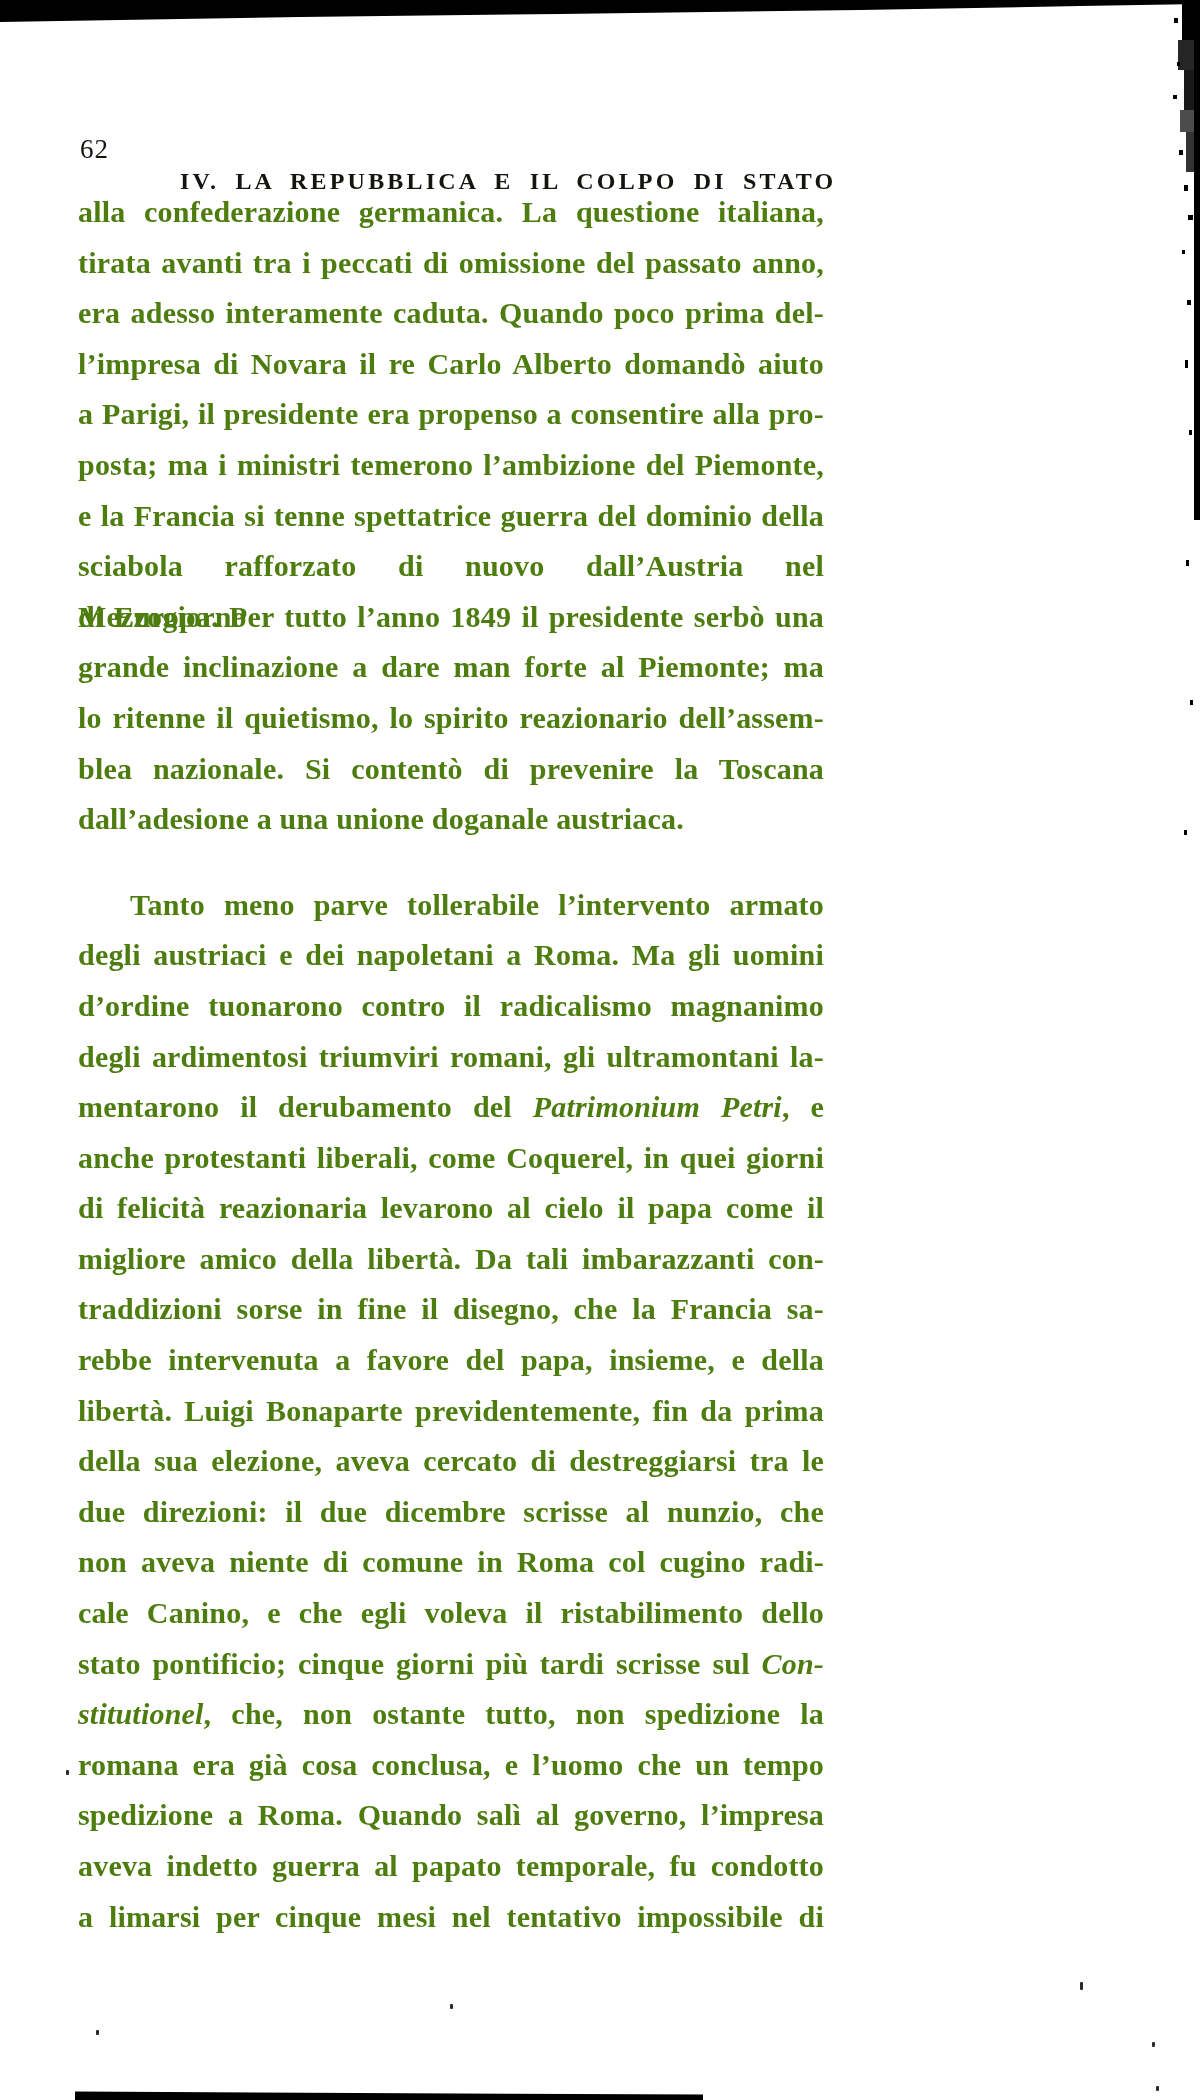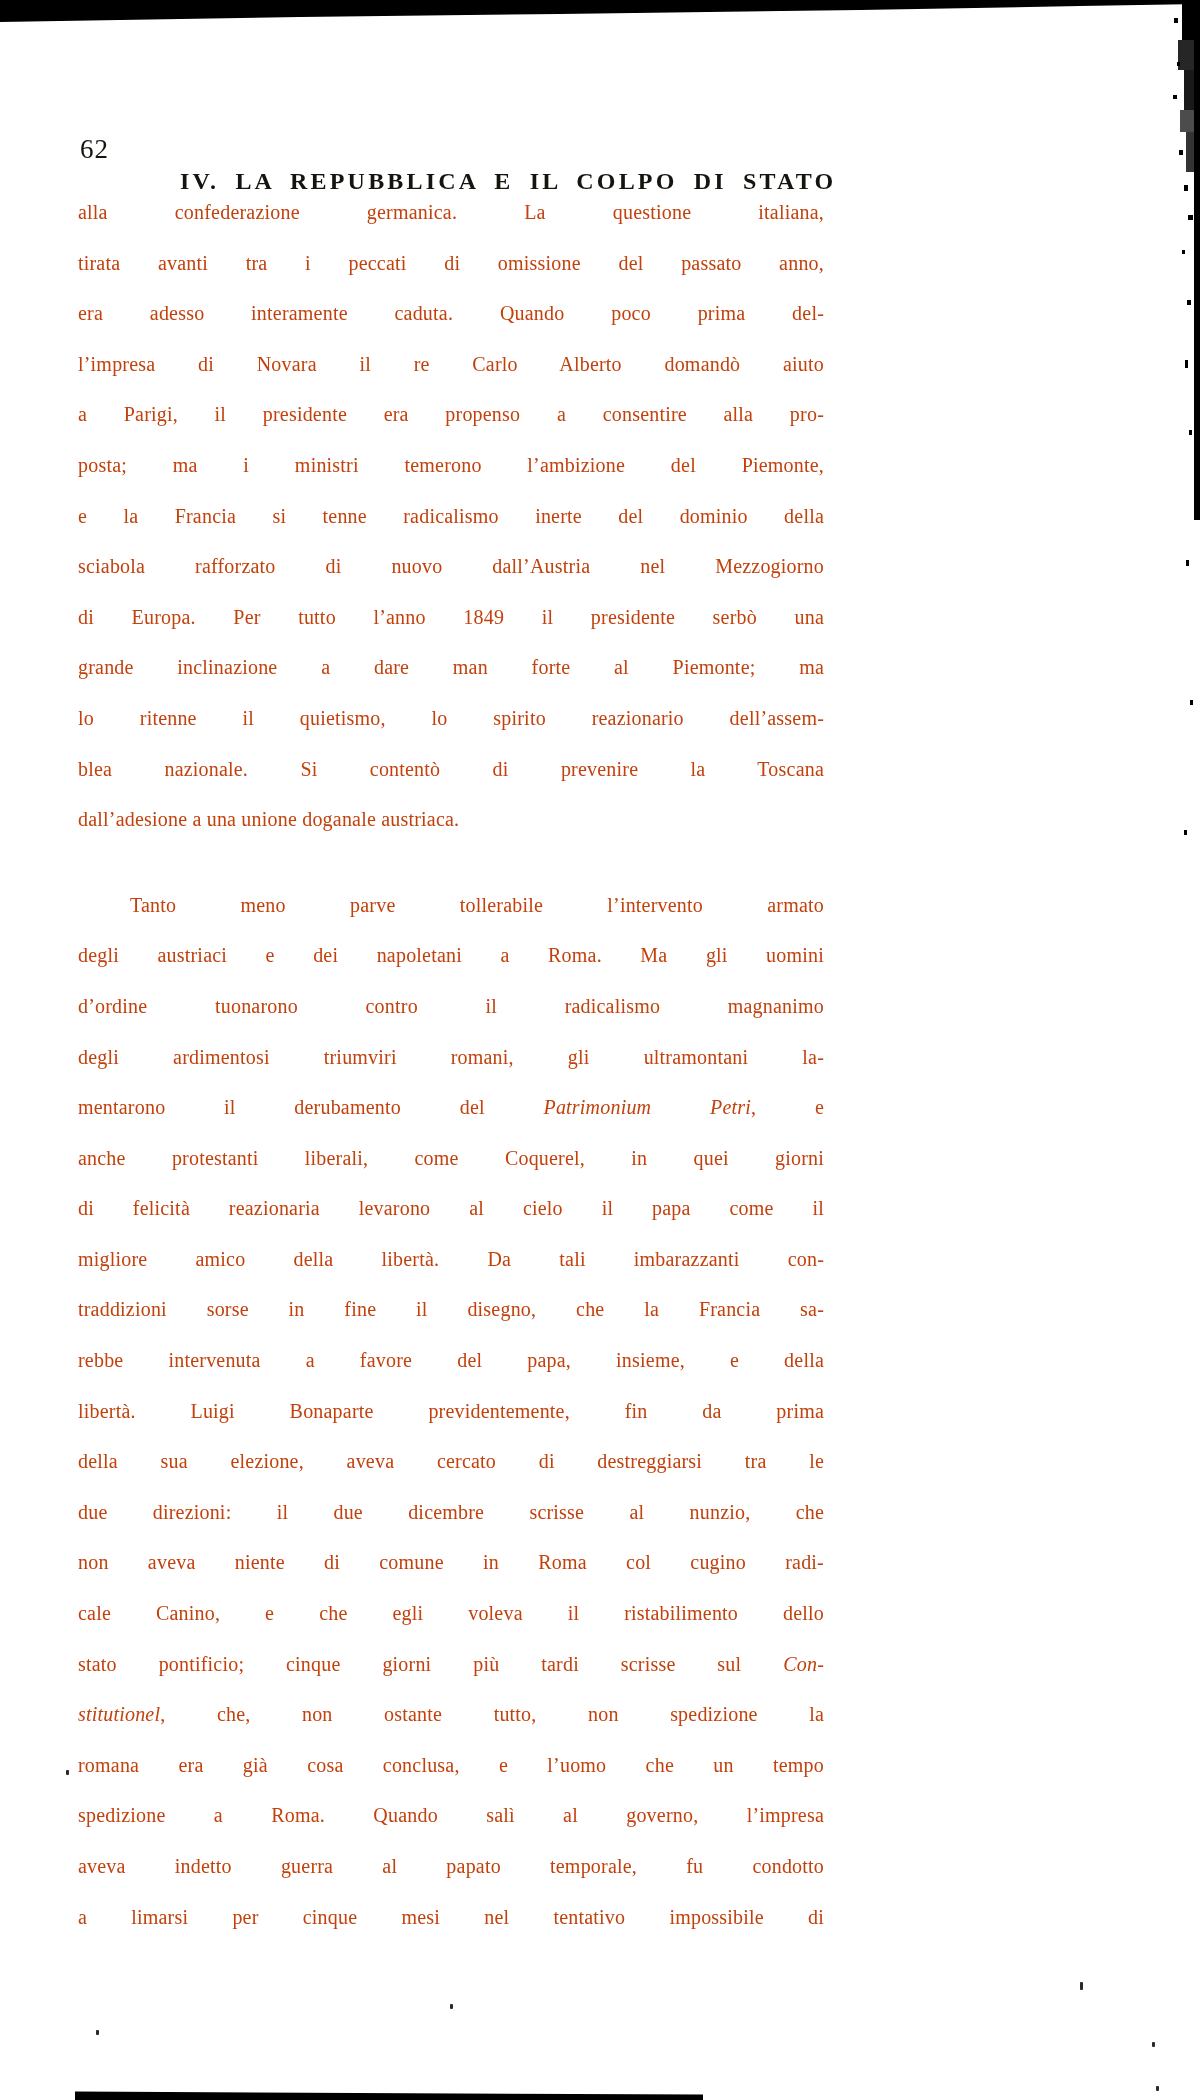--- a/index.html
+++ b/index.html
@@ -24,24 +24,25 @@
     white-space:nowrap;
     margin-top:33px;
   }
 
   
   .text-block {
     position:absolute; left:78px; top:187px; width:746px;
   }
   .line {
     height:50.6px; line-height:50.6px;
-    font-size:20px;
+    font-size:30px;
     letter-spacing:0.2px;
     white-space:normal;
-    color:#c2410c;
+    color:#4d7c0f;
+    font-weight:bold;
   }
   .just { text-align:justify; text-align-last:justify; }
   .indent { text-indent:52px;margin-top:35px; }
   .it { font-style:italic; }
 
   
   .top-wedge {
     position:absolute; left:0; top:0; width:1200px; height:26px;
     background:#000;
     clip-path:polygon(0 0,1200px 0,1200px 4px,1080px 6px,860px 10px,560px 14px,300px 17px,120px 20px,0 22px);
@@ -95,21 +96,21 @@
   <div class="page-number">62</div>
   <div class="header-title">IV. LA REPUBBLICA E IL COLPO DI STATO</div>
 
   <div class="text-block">
       <div class="line just"><span>alla confederazione germanica. La questione italiana,</span></div>
       <div class="line just"><span>tirata avanti tra i peccati di omissione del passato anno,</span></div>
       <div class="line just"><span>era adesso interamente caduta. Quando poco prima del-</span></div>
       <div class="line just"><span>l’impresa di Novara il re Carlo Alberto domandò aiuto</span></div>
       <div class="line just"><span>a Parigi, il presidente era propenso a consentire alla pro-</span></div>
       <div class="line just"><span>posta; ma i ministri temerono l’ambizione del Piemonte,</span></div>
-      <div class="line just"><span>e la Francia si tenne radicalismo inerte del dominio della</span></div>
+      <div class="line just"><span>e la Francia si tenne spettatrice guerra del dominio della</span></div>
       <div class="line just"><span>sciabola rafforzato di nuovo dall’Austria nel Mezzogiorno</span></div>
       <div class="line just"><span>di Europa. Per tutto l’anno 1849 il presidente serbò una</span></div>
       <div class="line just"><span>grande inclinazione a dare man forte al Piemonte; ma</span></div>
       <div class="line just"><span>lo ritenne il quietismo, lo spirito reazionario dell’assem-</span></div>
       <div class="line just"><span>blea nazionale. Si contentò di prevenire la Toscana</span></div>
       <div class="line"><span>dall’adesione a una unione doganale austriaca.</span></div>
       <div class="line just indent"><span>Tanto meno parve tollerabile l’intervento armato</span></div>
       <div class="line just"><span>degli austriaci e dei napoletani a Roma. Ma gli uomini</span></div>
       <div class="line just"><span>d’ordine tuonarono contro il radicalismo magnanimo</span></div>
       <div class="line just"><span>degli ardimentosi triumviri romani, gli ultramontani la-</span></div>

